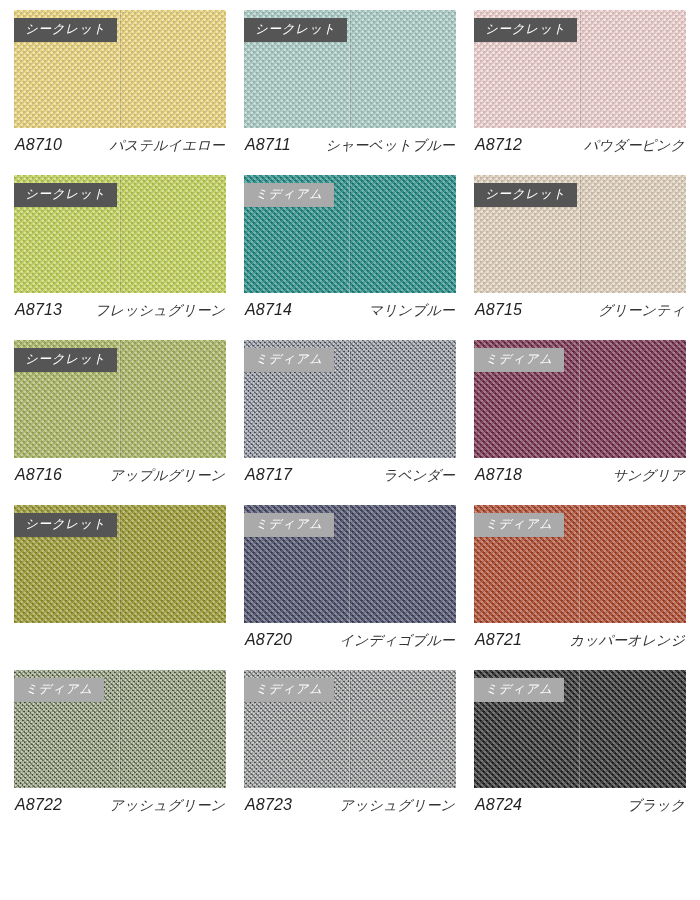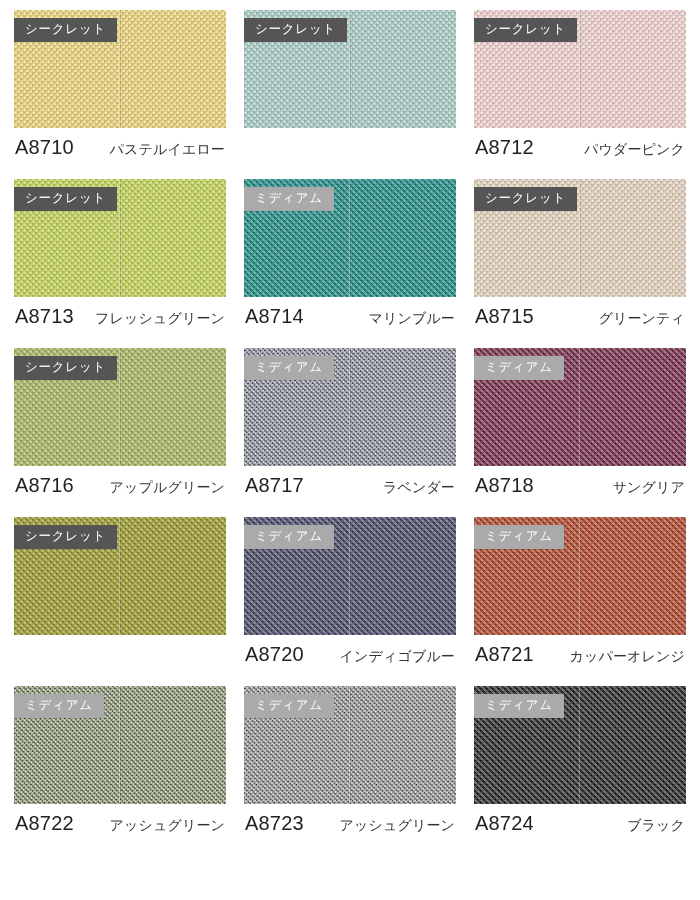--- a/index.html
+++ b/index.html
@@ -17,20 +17,21 @@
   }
 
   #swatch-grid {
     width: 700px;
     display: grid;
     grid-template-columns: repeat(3, 1fr);
     column-gap: 18px;
     row-gap: 0px;
     padding: 10px 14px 0 14px;
     box-sizing: border-box;
+    font-style: italic;
   }
 
   .swatch-cell {
     width: 100%;
     margin-bottom: 22px;
     position: relative;
   }
 
   
   .swatch-img {
@@ -109,21 +110,21 @@
   
   .caption {
     display: flex;
     align-items: baseline;
     justify-content: space-between;
     padding: 9px 1px 0 1px;
     box-sizing: border-box;
   }
   .code {
     color: #222222;
-    font-size: 20px;
+    font-size: 16px;
     line-height: 1;
     letter-spacing: 0.01em;
     white-space: nowrap;
   }
   .cname {
     color: #333333;
     font-size: 14px;
     line-height: 1;
     letter-spacing: 0.01em;
     white-space: nowrap;
@@ -144,20 +145,24 @@
         <span class="code">A8710</span>
         <span class="cname">パステルイエロー</span>
       </div>
     </div>
     <div class="swatch-cell">
       <div class="swatch-img" style="background-color: rgb(168, 207, 200);">
         <div class="weave"></div>
         <div class="seam"></div>
         <span class="badge secret">シークレット</span>
       </div>
+      <div class="caption">
+        <span class="code">A8711</span>
+        <span class="cname">シャーベットブルー</span>
+      </div>
     </div>
     <div class="swatch-cell">
       <div class="swatch-img" style="background-color: rgb(246, 212, 210);">
         <div class="weave"></div>
         <div class="seam"></div>
         <span class="badge secret">シークレット</span>
       </div>
       <div class="caption">
         <span class="code">A8712</span>
         <span class="cname">パウダーピンク</span>

